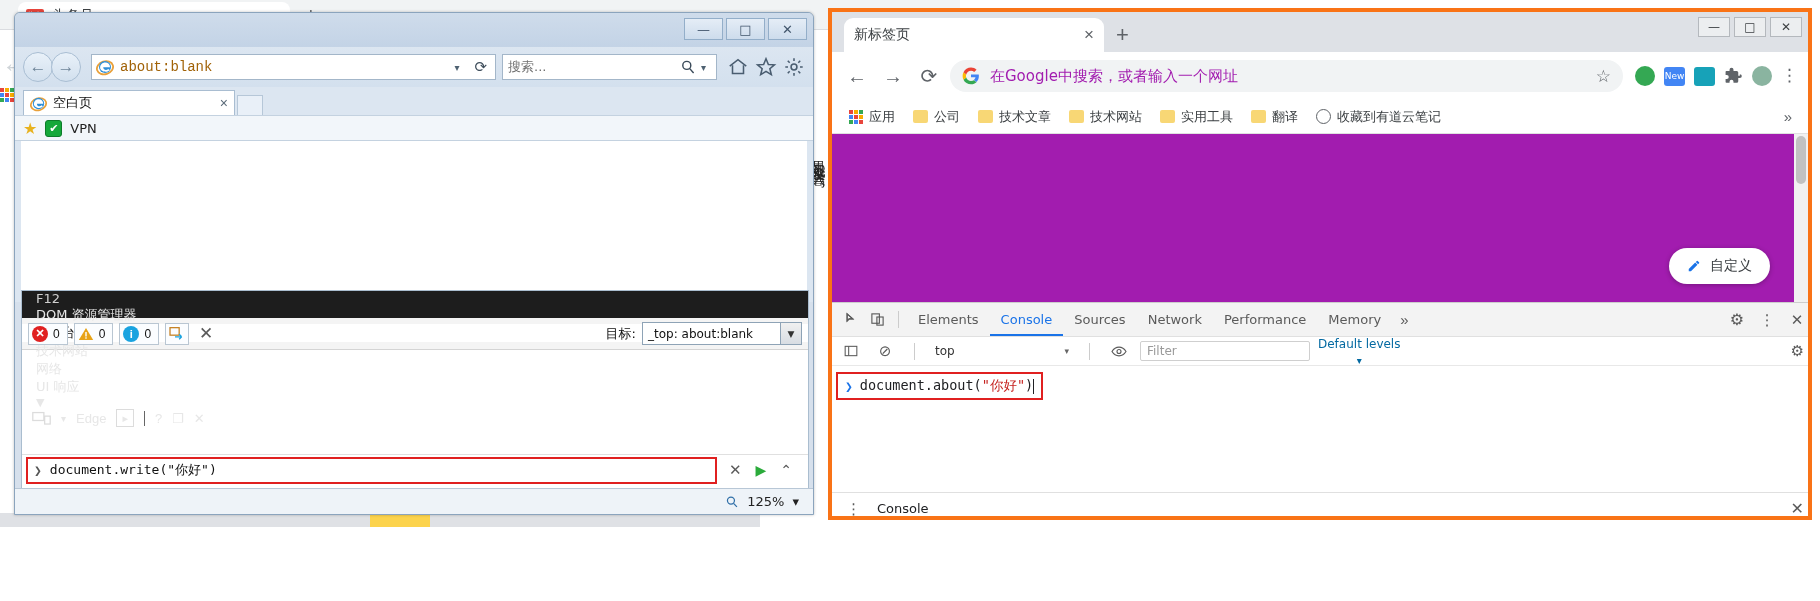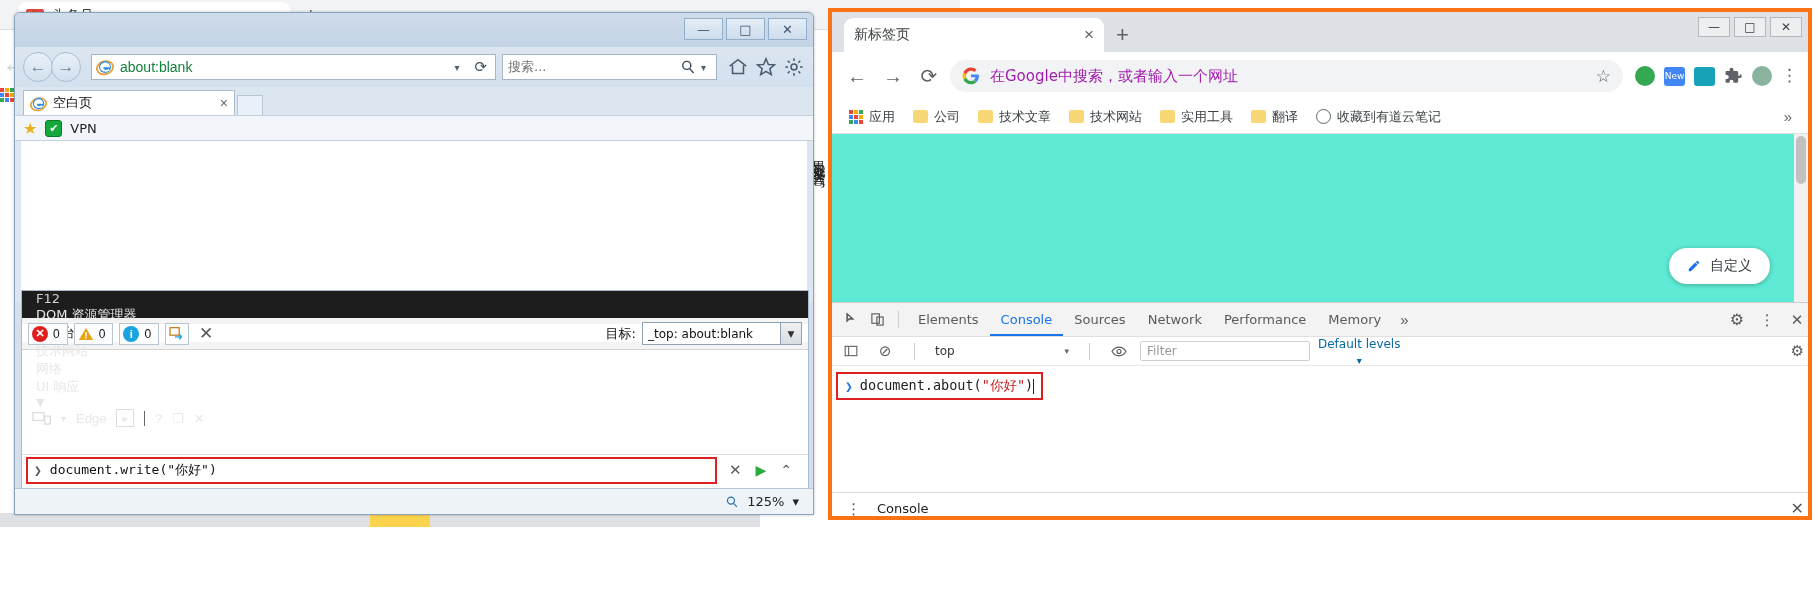--- a/index.html
+++ b/index.html
@@ -113,22 +113,22 @@
   .ie-addressbar {
     flex: 1; height: 26px; margin-left: 10px;
     background: #fff; border: 1px solid #a3b6c9;
     display: flex; align-items: center; padding: 0 4px; gap: 6px;
     min-width: 0;
   }
   .ie-logo {
     width: 18px; height: 18px; flex: none; position: relative;
   }
   .ie-url {
-    flex: 1; font-size: 14px; color: #15803d; white-space: nowrap;
-    overflow: hidden; font-family: Liberation Sans, sans-serif;
+    flex: 1; font-size: 14px; color: #a16207; white-space: nowrap;
+    overflow: hidden; font-family: Liberation Mono, monospace;
   }
   .addr-caret { color: #4f6272; font-size: 10px; padding: 0 5px; }
   .addr-refresh { color: #3f4e5c; font-size: 15px; padding: 0 4px; }
   .ie-searchbar {
     width: 215px; height: 26px; margin-left: 6px;
     background: #fff; border: 1px solid #a3b6c9;
     display: flex; align-items: center; padding: 0 5px;
   }
   .ie-search-ph { flex: 1; font-size: 13px; color: #707070; font-family: "DejaVu Sans", sans-serif;}
   .ie-tb-icons {
@@ -314,21 +314,21 @@
   }
   .bm-folder { width: 15px; height: 13px; background: #f8d775; border-radius: 2px; flex:none;}
   .apps-grid { width: 14px; height: 14px; display:grid;
     grid-template-columns: repeat(3, 4px); grid-template-rows: repeat(3,4px); gap:1px; }
   .apps-grid i { width: 4px; height: 4px; display: block; }
   .bm-globe { width: 15px; height: 15px; border-radius: 50%; border: 1.5px solid #5f6368; flex:none;}
   .bm-more { margin-left: auto; color: #5f6368; font-size: 15px; padding-right: 6px; }
 
   .cr-page {
     position: absolute; left: 0; top: 122px; width: 100%; height: 168px;
-    background: #5eead4;
+    background: #a21caf;
   }
   .cr-scrollbar {
     position: absolute; right: 0; top: 0; width: 14px; height: 100%;
     background: #f1f1f1;
   }
   .cr-scrollthumb {
     position: absolute; right: 2px; top: 2px; width: 10px; height: 48px;
     background: #c1c1c1; border-radius: 5px;
   }
   .cr-customize {

